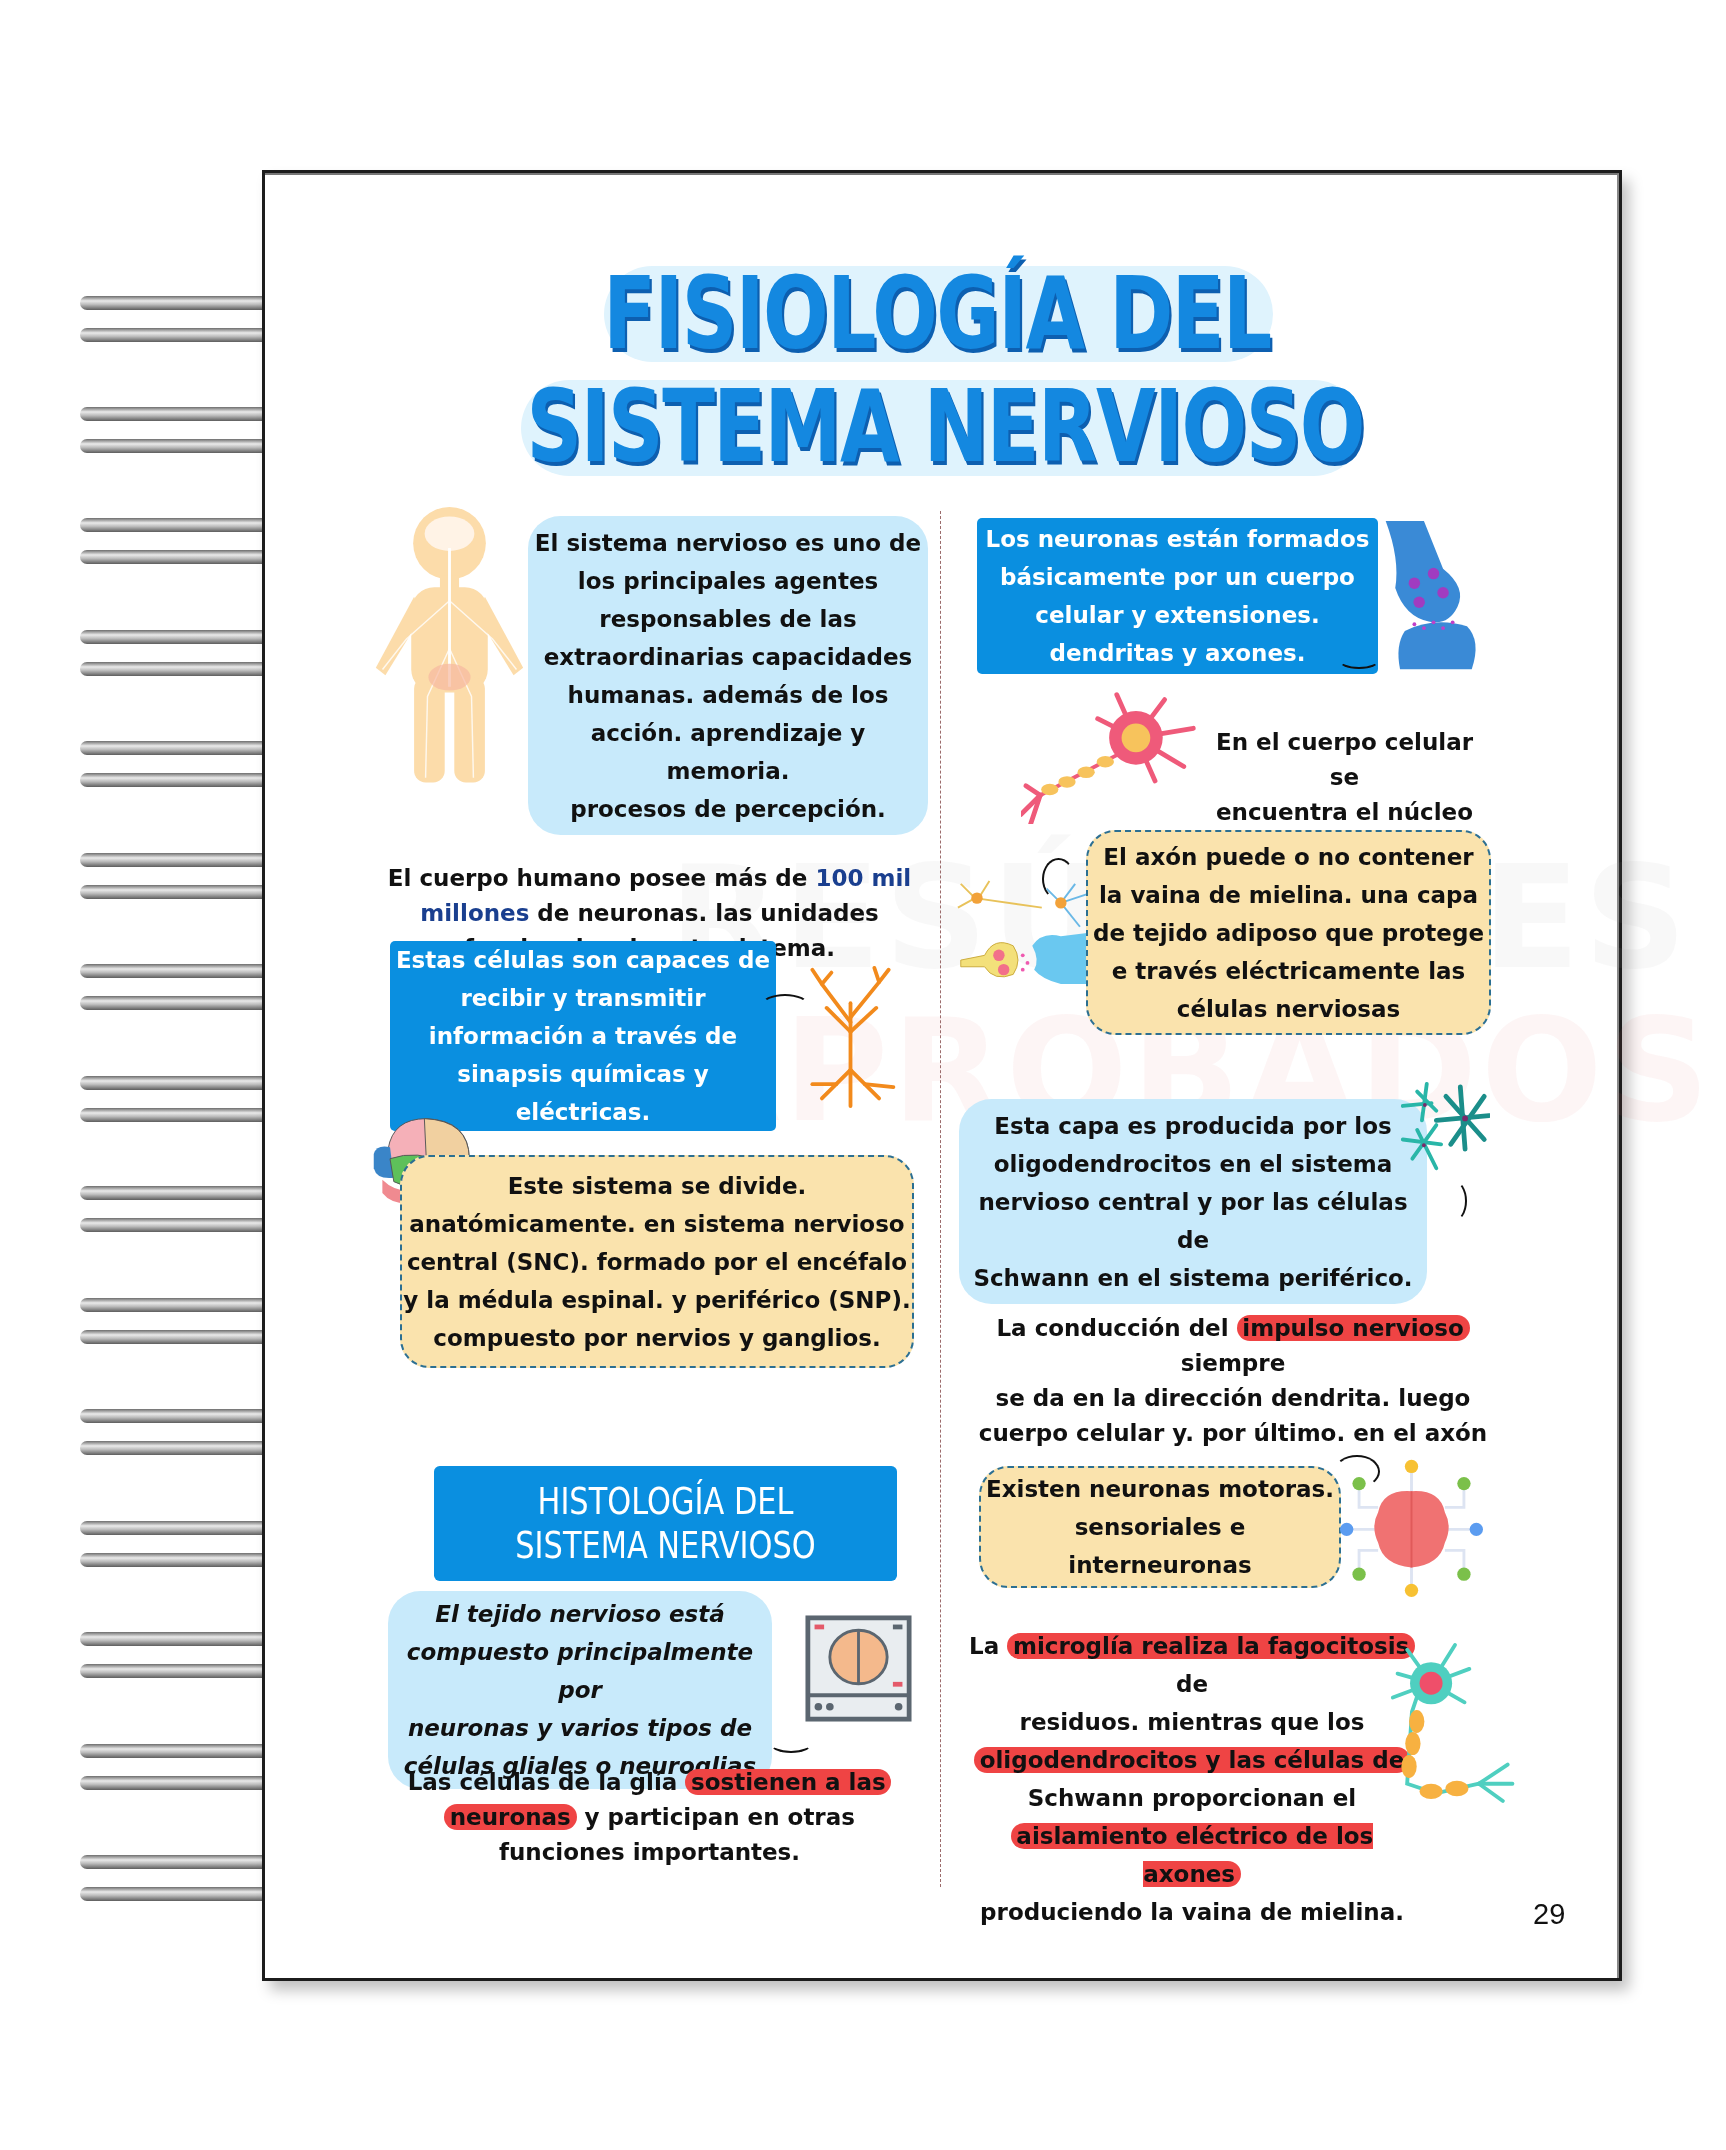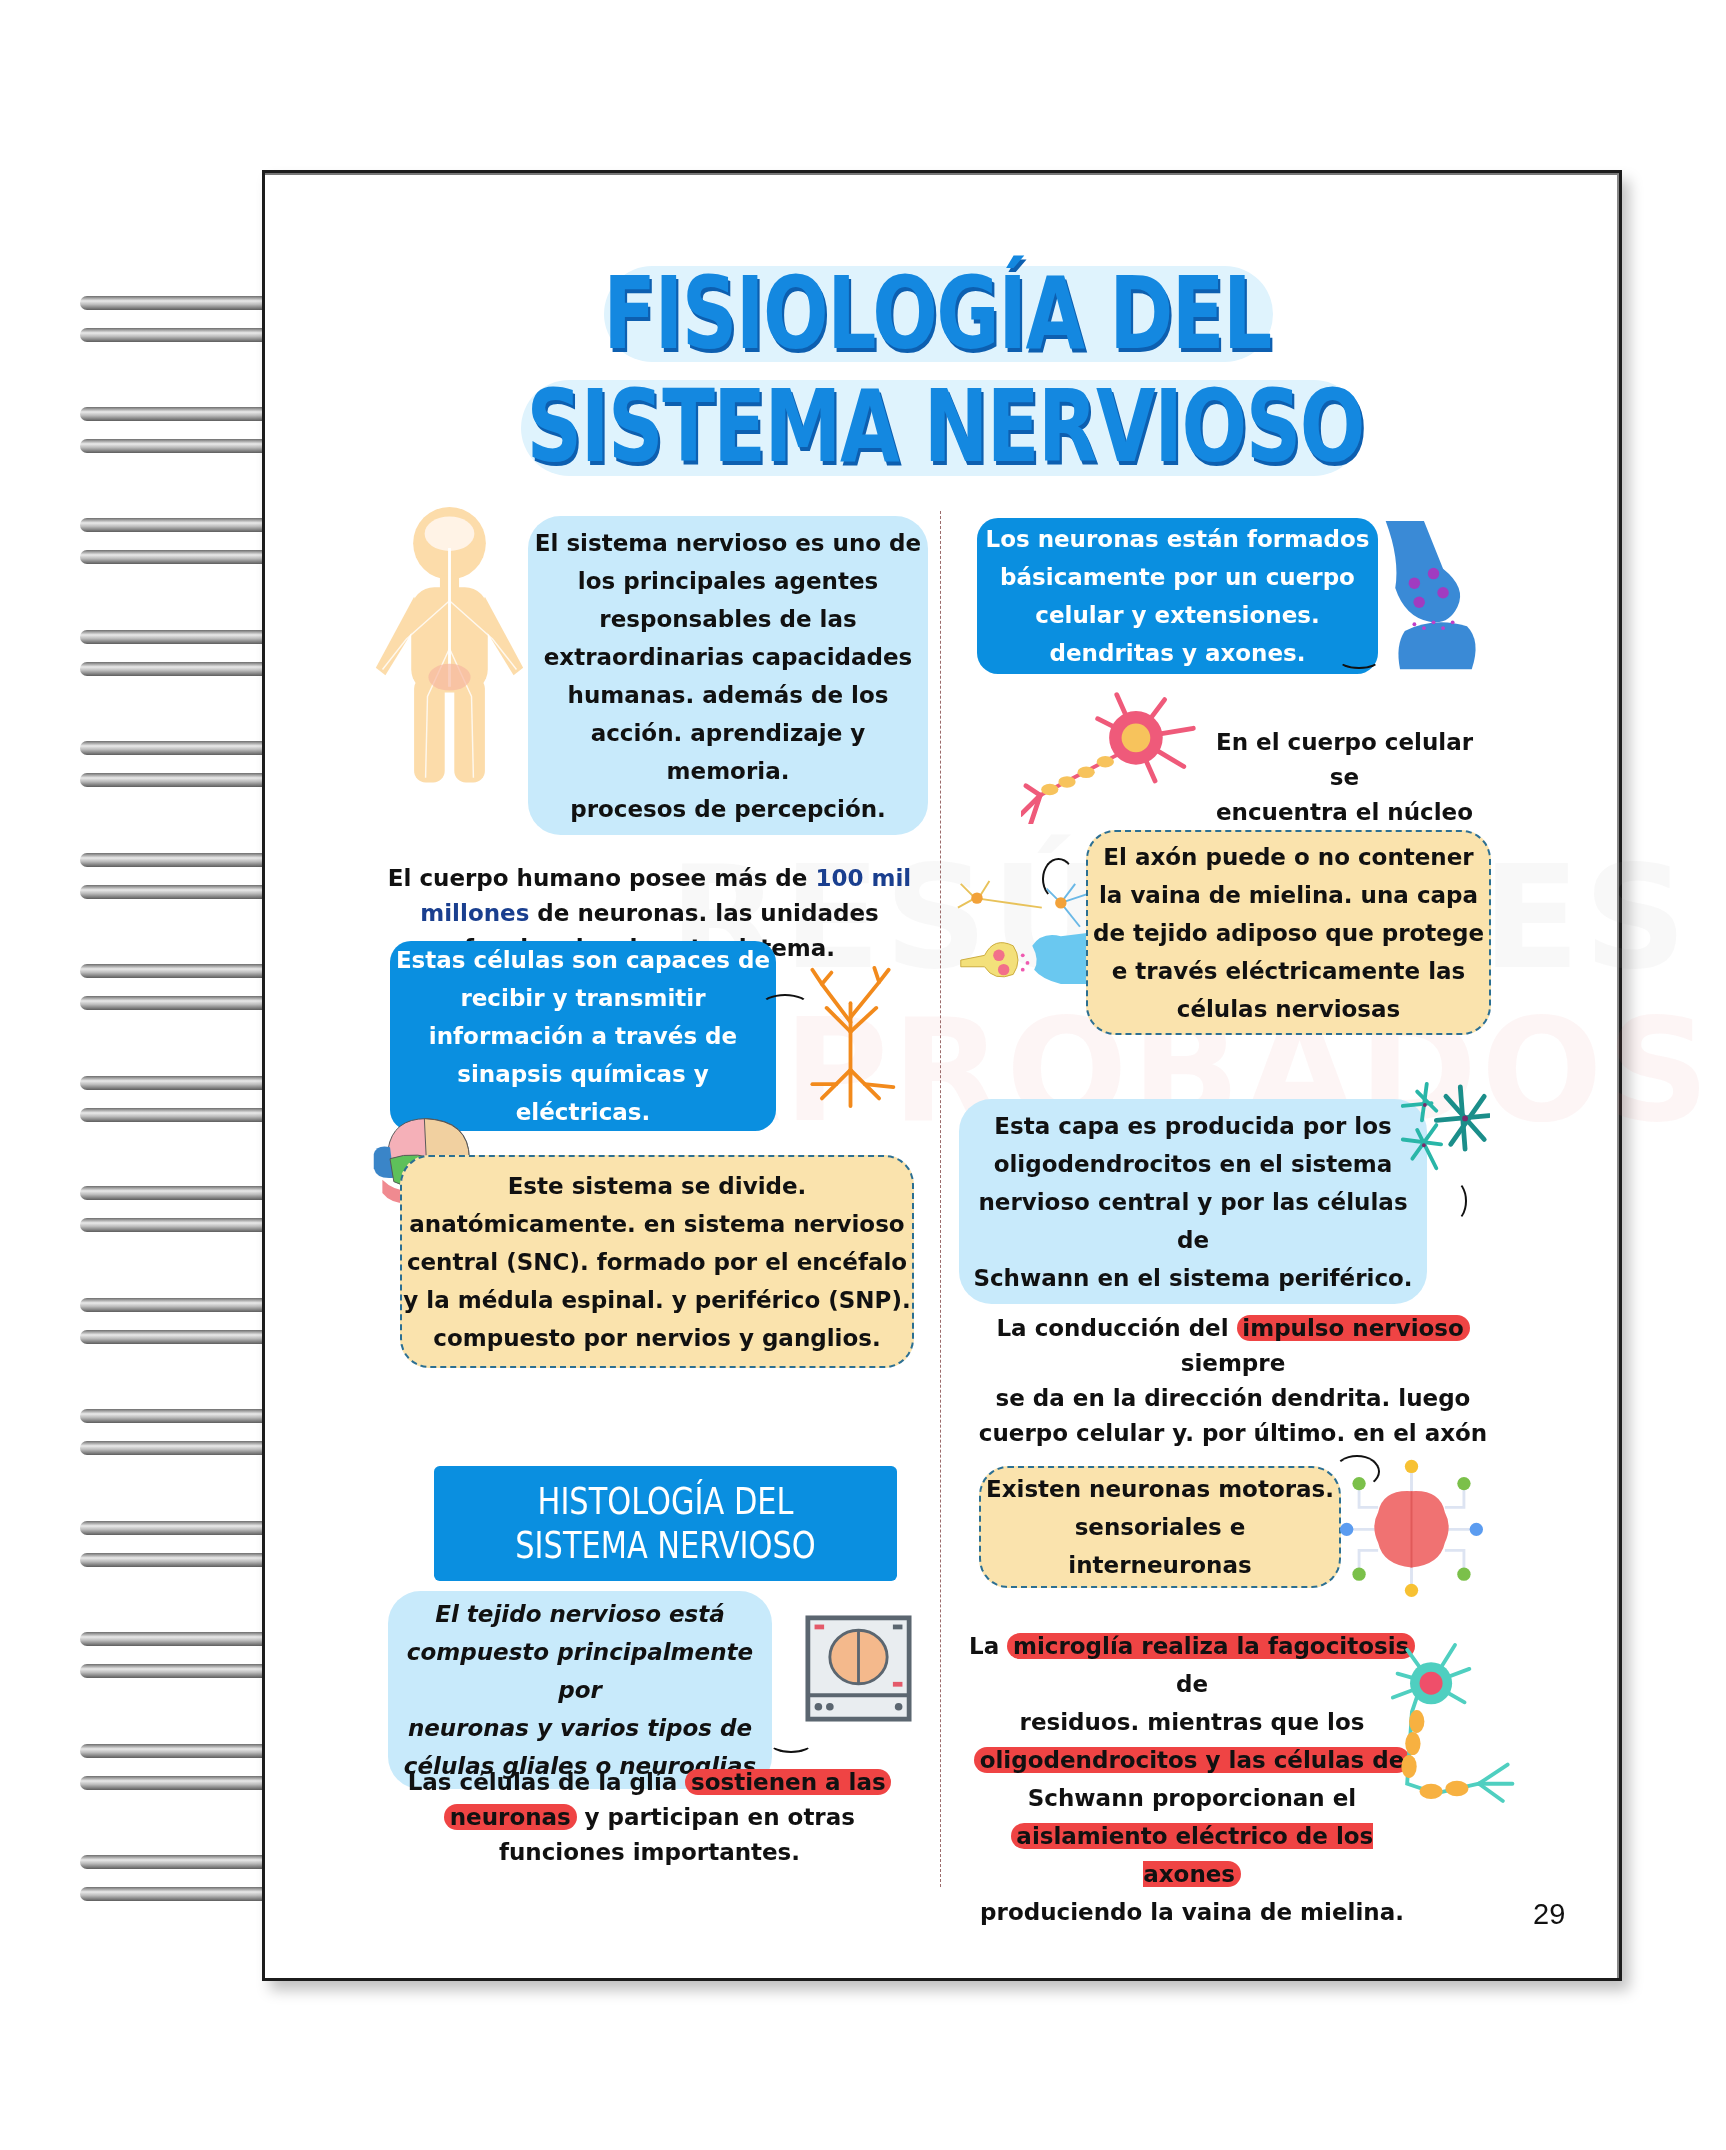--- a/index.html
+++ b/index.html
@@ -26,21 +26,21 @@
   
   .title { position:absolute; font-family:"DejaVu Sans", sans-serif; font-weight:bold;
            color:#1488e0; text-shadow: 2.9px 3.8px 0 #0d5fb0; letter-spacing:-1.9px;
            transform:scaleX(0.78); transform-origin:center; white-space:nowrap; text-align:center; }
   .title-bg { position:absolute; background:#dff3fd; border-radius:57px; }
 
   .txt { position:absolute; text-align:center; font-family:"DejaVu Sans", sans-serif; font-weight:bold;
          font-size:23px; line-height:38px; color:#111; }
   .txt span.line { display:block; }
   .box-light { background:#c8eafb; border-radius:32.5px; }
-  .box-blue { background:#0a8fe0; color:#fff; border-radius:21px; }
+  .box-blue { background:#0a8fe0; color:#fff; border-radius:5px; }
   .box-yellow { background:#fae3ad; border:2.9px dashed #2b6f92; border-radius:29px; }
   .hl { background:#ef4444; border-radius:15.3px; padding:0 5.7px; }
   .blue-word { color:#1a3f8f; }
 
   .section-banner { position:absolute; left:434px; top:1466px; width:463px; height:115px;
          background:#0a8fe0; border-radius:5.7px; color:#fff; text-align:center;
          font-family:"DejaVu Sans", sans-serif; font-weight:normal; font-size:38px; line-height:44px;
          padding-top:13.4px; box-sizing:border-box; }
   .section-banner span { display:block; transform:scaleX(0.8); }
 

